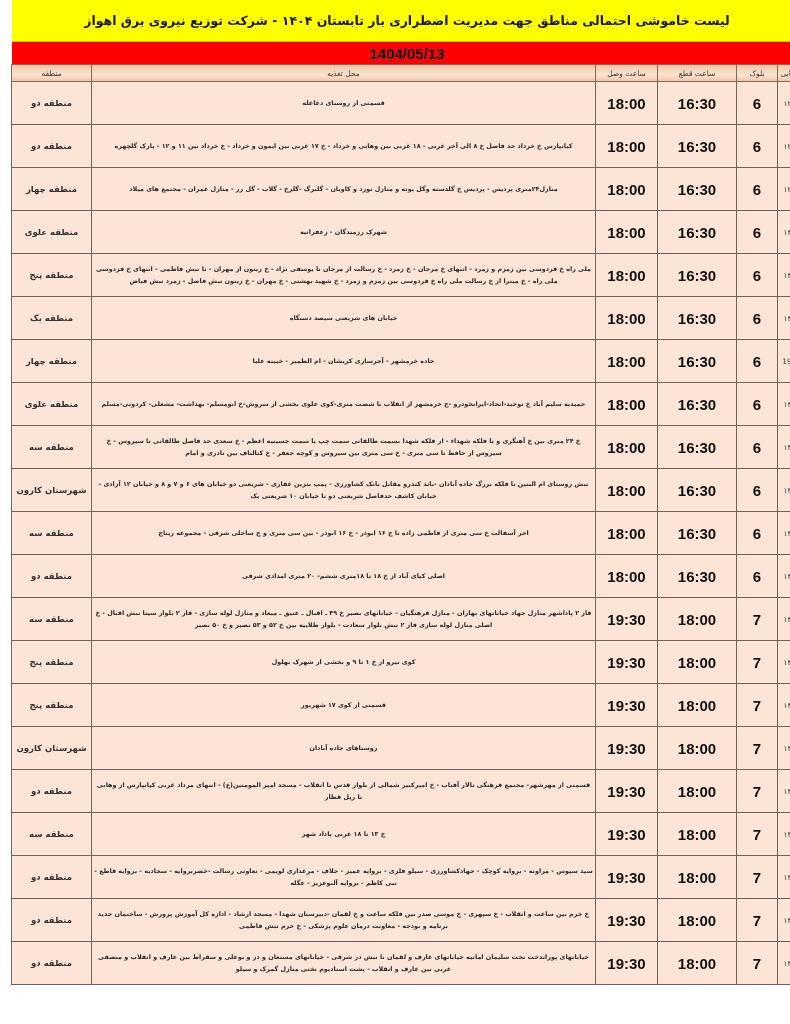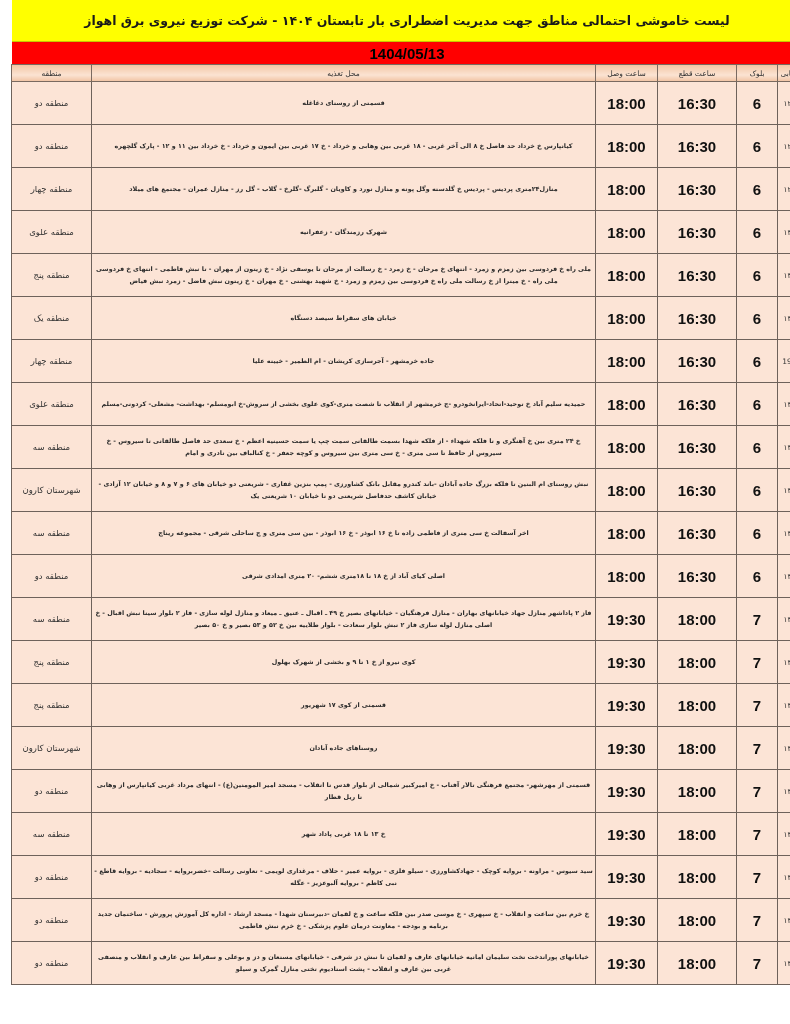--- a/index.html
+++ b/index.html
@@ -31,21 +31,21 @@
       background: #fce4d6; border: 1px solid #6e625b;
       text-align: center; vertical-align: middle;
     }
     tr.data-row { height: 43px; }
     td.radif { font-size: 7.5px; color: #333; }
     td.block, td.time {
       font-family: "Liberation Sans", sans-serif;
       font-size: 15px; font-weight: bold; color: #111;
     }
     td.desc { font-size: 6.4px; font-weight: bold; color: #2a2a2a; line-height: 12px; padding: 0 2px; }
-    td.region { font-size: 8.5px; font-weight: normal; color: #333; margin-left: 28px; }
+    td.region { font-size: 8.5px; font-weight: bold; color: #333; margin-left: 28px; }
   </style>
 </head>
 <body>
 
 <div class="sheet">
   <div class="title-bar">لیست خاموشی احتمالی مناطق جهت مدیریت اضطراری بار تابستان ۱۴۰۴ - شرکت توزیع نیروی برق اهواز</div>
   <div class="date-bar">1404/05/13</div>
 
   <table class="grid">
     <colgroup>
@@ -110,21 +110,21 @@
     <td class="time">18:00</td>
     <td class="desc">ملی راه خ فردوسی بین زمزم و زمرد - انتهای خ مرجان - خ زمرد - خ رسالت از مرجان تا یوسفی نژاد - خ زیتون از مهران - تا نبش فاطمی - انتهای خ فردوسی ملی راه - خ میترا از خ رسالت ملی راه خ فردوسی بین زمزم و زمرد - خ شهید بهشتی - خ مهران - خ زیتون نبش فاضل - زمرد نبش فیاض</td>
     <td class="region">منطقه پنج</td>
   </tr>
 
   <tr class="data-row">
     <td class="radif">۱۳۲</td>
     <td class="block">6</td>
     <td class="time">16:30</td>
     <td class="time">18:00</td>
-    <td class="desc">خیابان های سقراط سیصد دستگاه</td>
+    <td class="desc">خیابان های شریعتی سیصد دستگاه</td>
     <td class="region">منطقه یک</td>
   </tr>
 
   <tr class="data-row">
     <td class="radif">196</td>
     <td class="block">6</td>
     <td class="time">16:30</td>
     <td class="time">18:00</td>
     <td class="desc">جاده خرمشهر - آجرسازی کریشان - ام الطمیر - خیینه علیا</td>
     <td class="region">منطقه چهار</td>

